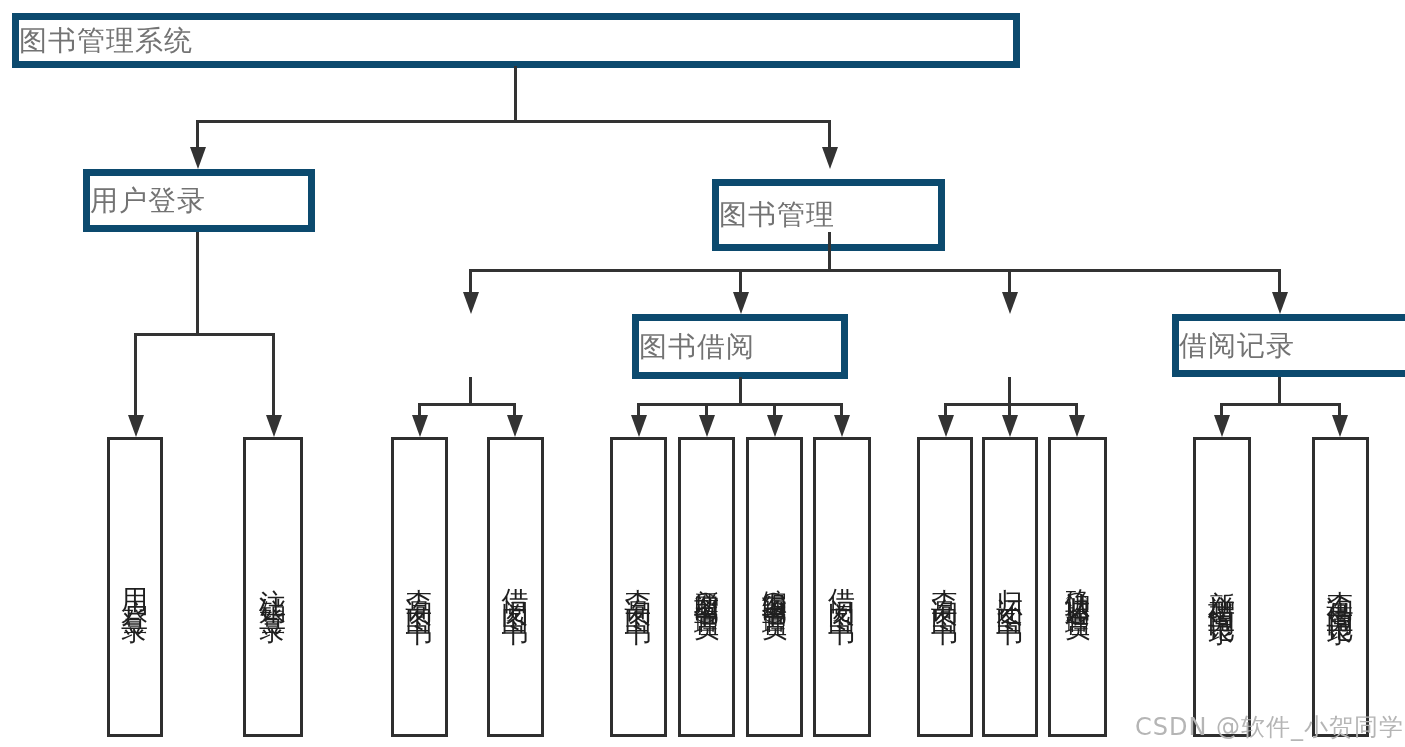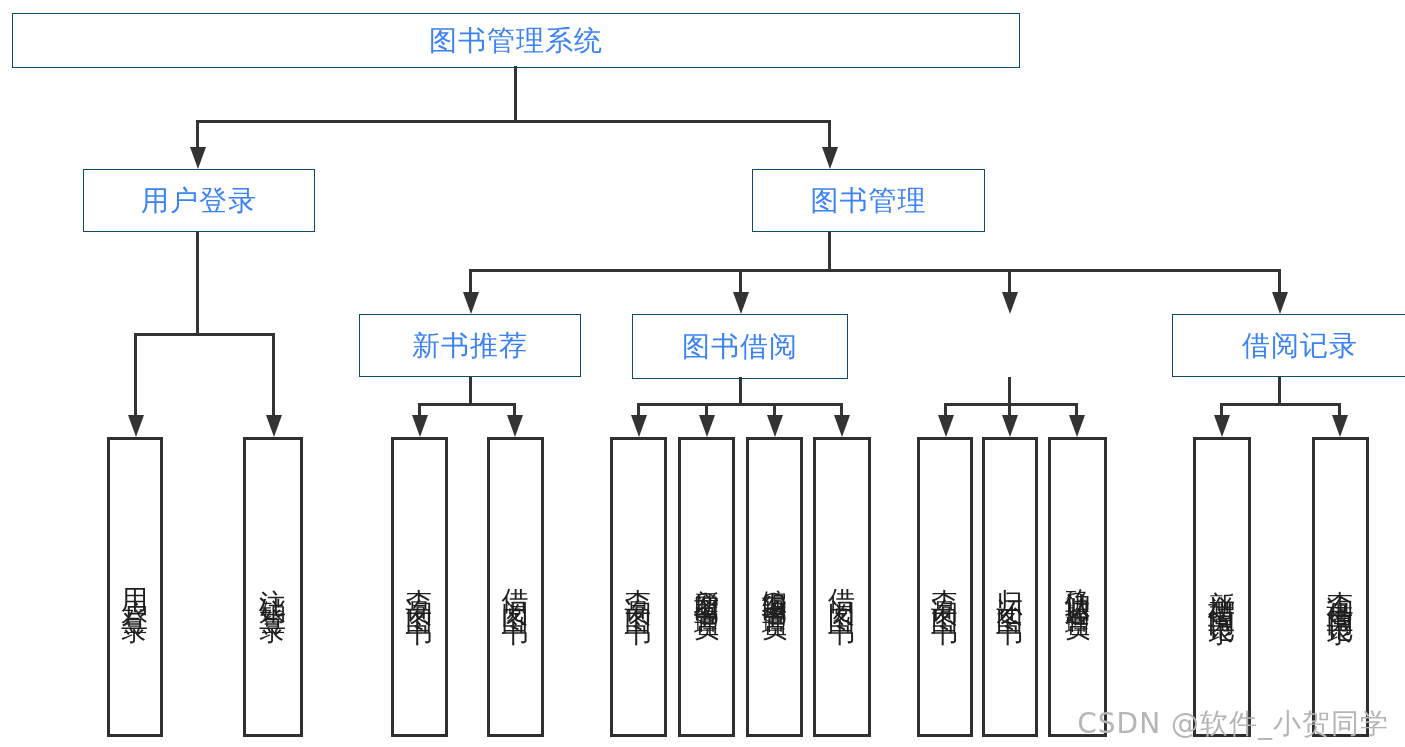--- a/index.html
+++ b/index.html
@@ -11,26 +11,25 @@
     position: relative;
     width: 1405px;
     height: 747px;
     background: #ffffff;
     font-family: "DejaVu Sans", "Liberation Sans", sans-serif;
     overflow: hidden;
   }
   .node {
     position: absolute;
     box-sizing: border-box;
-    border: 1px solid #0c4a6e;
+    border: 7px solid #0c4a6e;
     background: #ffffff;
     display: flex;
     align-items: center;
-    justify-content: center;
-    color: #3b82f6;
+    color: #737373;
   }
   .node .hlabel {
     font-size: 28px;
     letter-spacing: 1px;
     white-space: nowrap;
   }
   .leaf {
     position: absolute;
     box-sizing: border-box;
     border: 3px solid #2f2f2f;
@@ -59,47 +58,44 @@
   .arrow {
     position: absolute;
     width: 0;
     height: 0;
     border-left: 8px solid transparent;
     border-right: 8px solid transparent;
     border-top: 22px solid #333333;
   }
   .watermark {
     position: absolute;
-    right: 16px;
+    right: 1px;
     bottom: 4px;
-    font-size: 28px;
+    font-size: 24px;
     color: #b5b5b5;
     letter-spacing: 1px;
     white-space: nowrap;
   }
 </style>
 </head>
 <body>
 
 <div class="canvas">
 
   <div class="node" style="left:12px; top:13px; width:1008px; height:55px;">
     <span class="hlabel">图书管理系统</span>
   </div>
 
   <div class="node" style="left:83px; top:169px; width:232px; height:63px;">
     <span class="hlabel">用户登录</span>
   </div>
-  <div class="node" style="left:712px; top:169px; width:233px; height:63px;margin-left:40px;">
+  <div class="node" style="left:712px; top:179px; width:233px; height:72px;">
     <span class="hlabel">图书管理</span>
   </div>
 
-  <div class="node" style="left:359px; top:314px; width:222px; height:63px;">
-    <span class="hlabel">新书推荐</span>
-  </div>
   <div class="node" style="left:632px; top:314px; width:216px; height:65px;">
     <span class="hlabel">图书借阅</span>
   </div>
   <div class="node" style="left:1172px; top:314px; width:256px; height:63px;">
     <span class="hlabel">借阅记录</span>
   </div>
 
   <div class="leaf" style="left:107px; top:437px; width:56px; height:300px;">
     <span class="vlabel">用户登录</span>
   </div>

